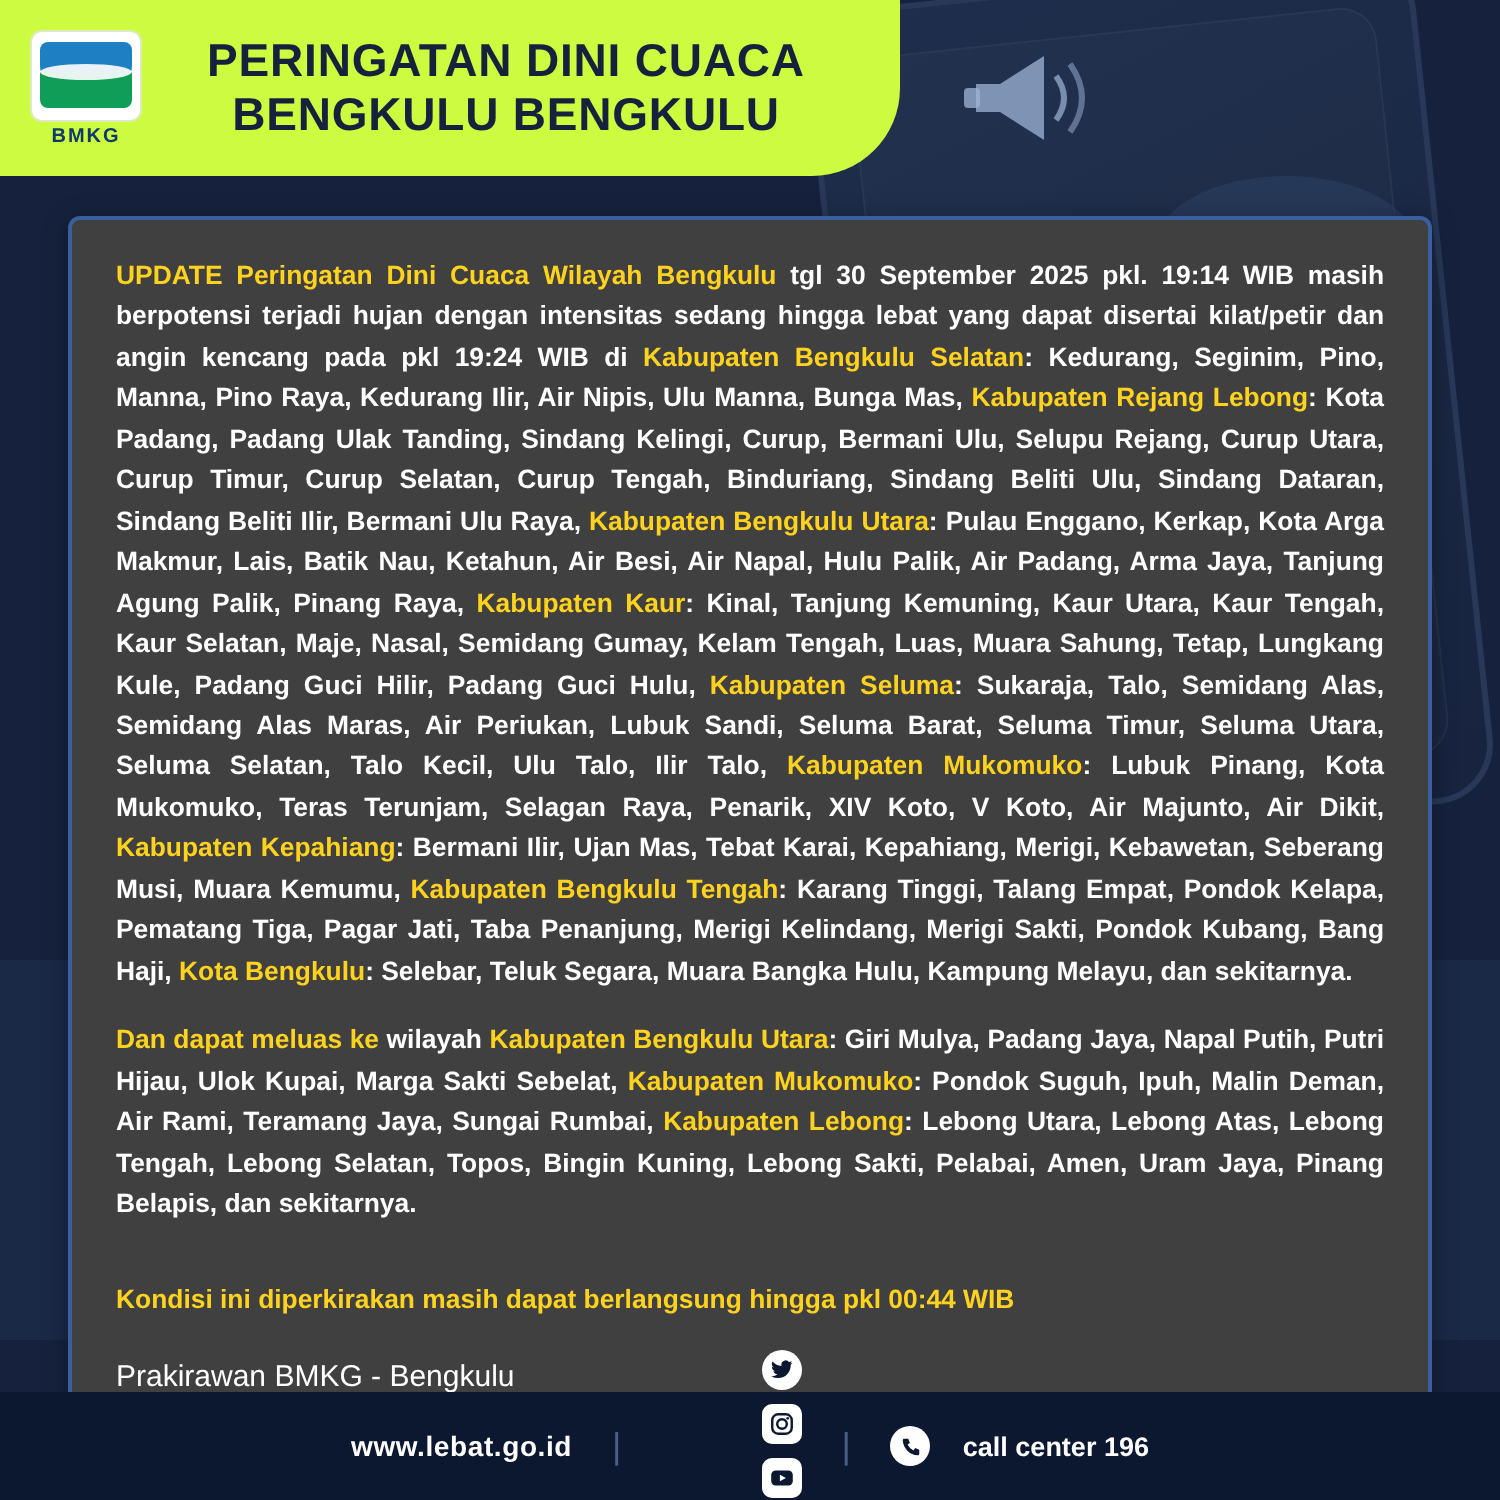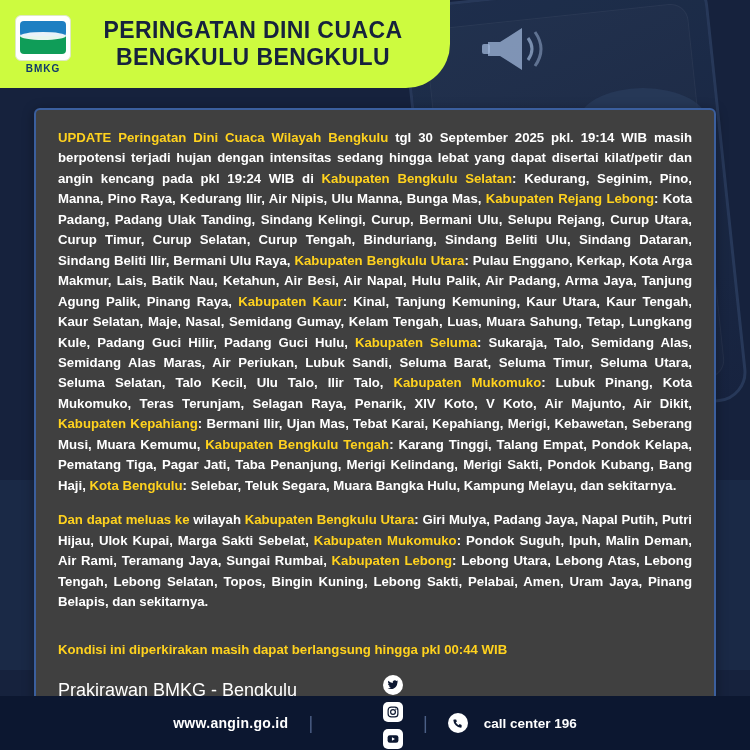--- a/index.html
+++ b/index.html
@@ -179,21 +179,21 @@
     font-size: 13.2px;
     line-height: 1.55;
     text-align: justify;
     font-weight: bold;
   }
   .para { margin: 0 0 14px 0; }
   .para:last-child { margin-bottom: 0; }
   .hl { color: #ffd21e; }
   .sign {
     color: #ffffff;
-    font-size: 18px;
+    font-size: 15px;
     font-weight: normal;
     margin-top: 16px;
   }
   .closing {
     color: #ffd21e;
     font-weight: bold;
     margin-top: 28px;
     font-size: 13.2px;
   }
 
@@ -300,21 +300,21 @@
       <span class="hl">Dan dapat meluas ke</span><span> wilayah </span><span class="hl">Kabupaten Bengkulu Utara</span>: <span>Giri Mulya, Padang Jaya, Napal Putih, Putri Hijau, Ulok Kupai, Marga Sakti Sebelat,</span> <span class="hl">Kabupaten Mukomuko</span>: <span>Pondok Suguh, Ipuh, Malin Deman, Air Rami, Teramang Jaya, Sungai Rumbai,</span> <span class="hl">Kabupaten Lebong</span>: <span>Lebong Utara, Lebong Atas, Lebong Tengah, Lebong Selatan, Topos, Bingin Kuning, Lebong Sakti, Pelabai, Amen, Uram Jaya, Pinang Belapis, dan sekitarnya.</span>
     </p>
 
     <p class="closing">Kondisi ini diperkirakan masih dapat berlangsung hingga pkl 00:44 WIB</p>
 
     <p class="sign">Prakirawan BMKG - Bengkulu</p>
   </div>
 </div>
 
 <div class="footer">
-  <span class="site">www.angin.go.id</span>
+  <span class="site">www.lebat.go.id</span>
   <span class="divider">|</span>
   <span class="soc">
     <span class="soc-icon circle">
       <svg width="12" height="12" viewBox="0 0 16 16">
           <path d="M15 3.2a5.6 5.6 0 0 1-1.7.5 3 3 0 0 0 1.3-1.7 5.9 5.9 0 0 1-1.9.7A2.9 2.9 0 0 0 7.7 5.4 8.3 8.3 0 0 1 1.7 2.4a2.9 2.9 0 0 0 .9 3.9 2.9 2.9 0 0 1-1.3-.4 2.9 2.9 0 0 0 2.3 2.9 3 3 0 0 1-1.3.05 2.9 2.9 0 0 0 2.7 2A5.9 5.9 0 0 1 .9 12.1 8.3 8.3 0 0 0 5.4 13.4c5.4 0 8.4-4.5 8.4-8.4v-.4A5.9 5.9 0 0 0 15 3.2z" fill="#0c1730"></path>
         </svg>
     </span>
     <span class="soc-icon">
       <svg width="12" height="12" viewBox="0 0 16 16">
           <rect x="1.5" y="1.5" width="13" height="13" rx="4" fill="none" stroke="#0c1730" stroke-width="1.6"></rect>

